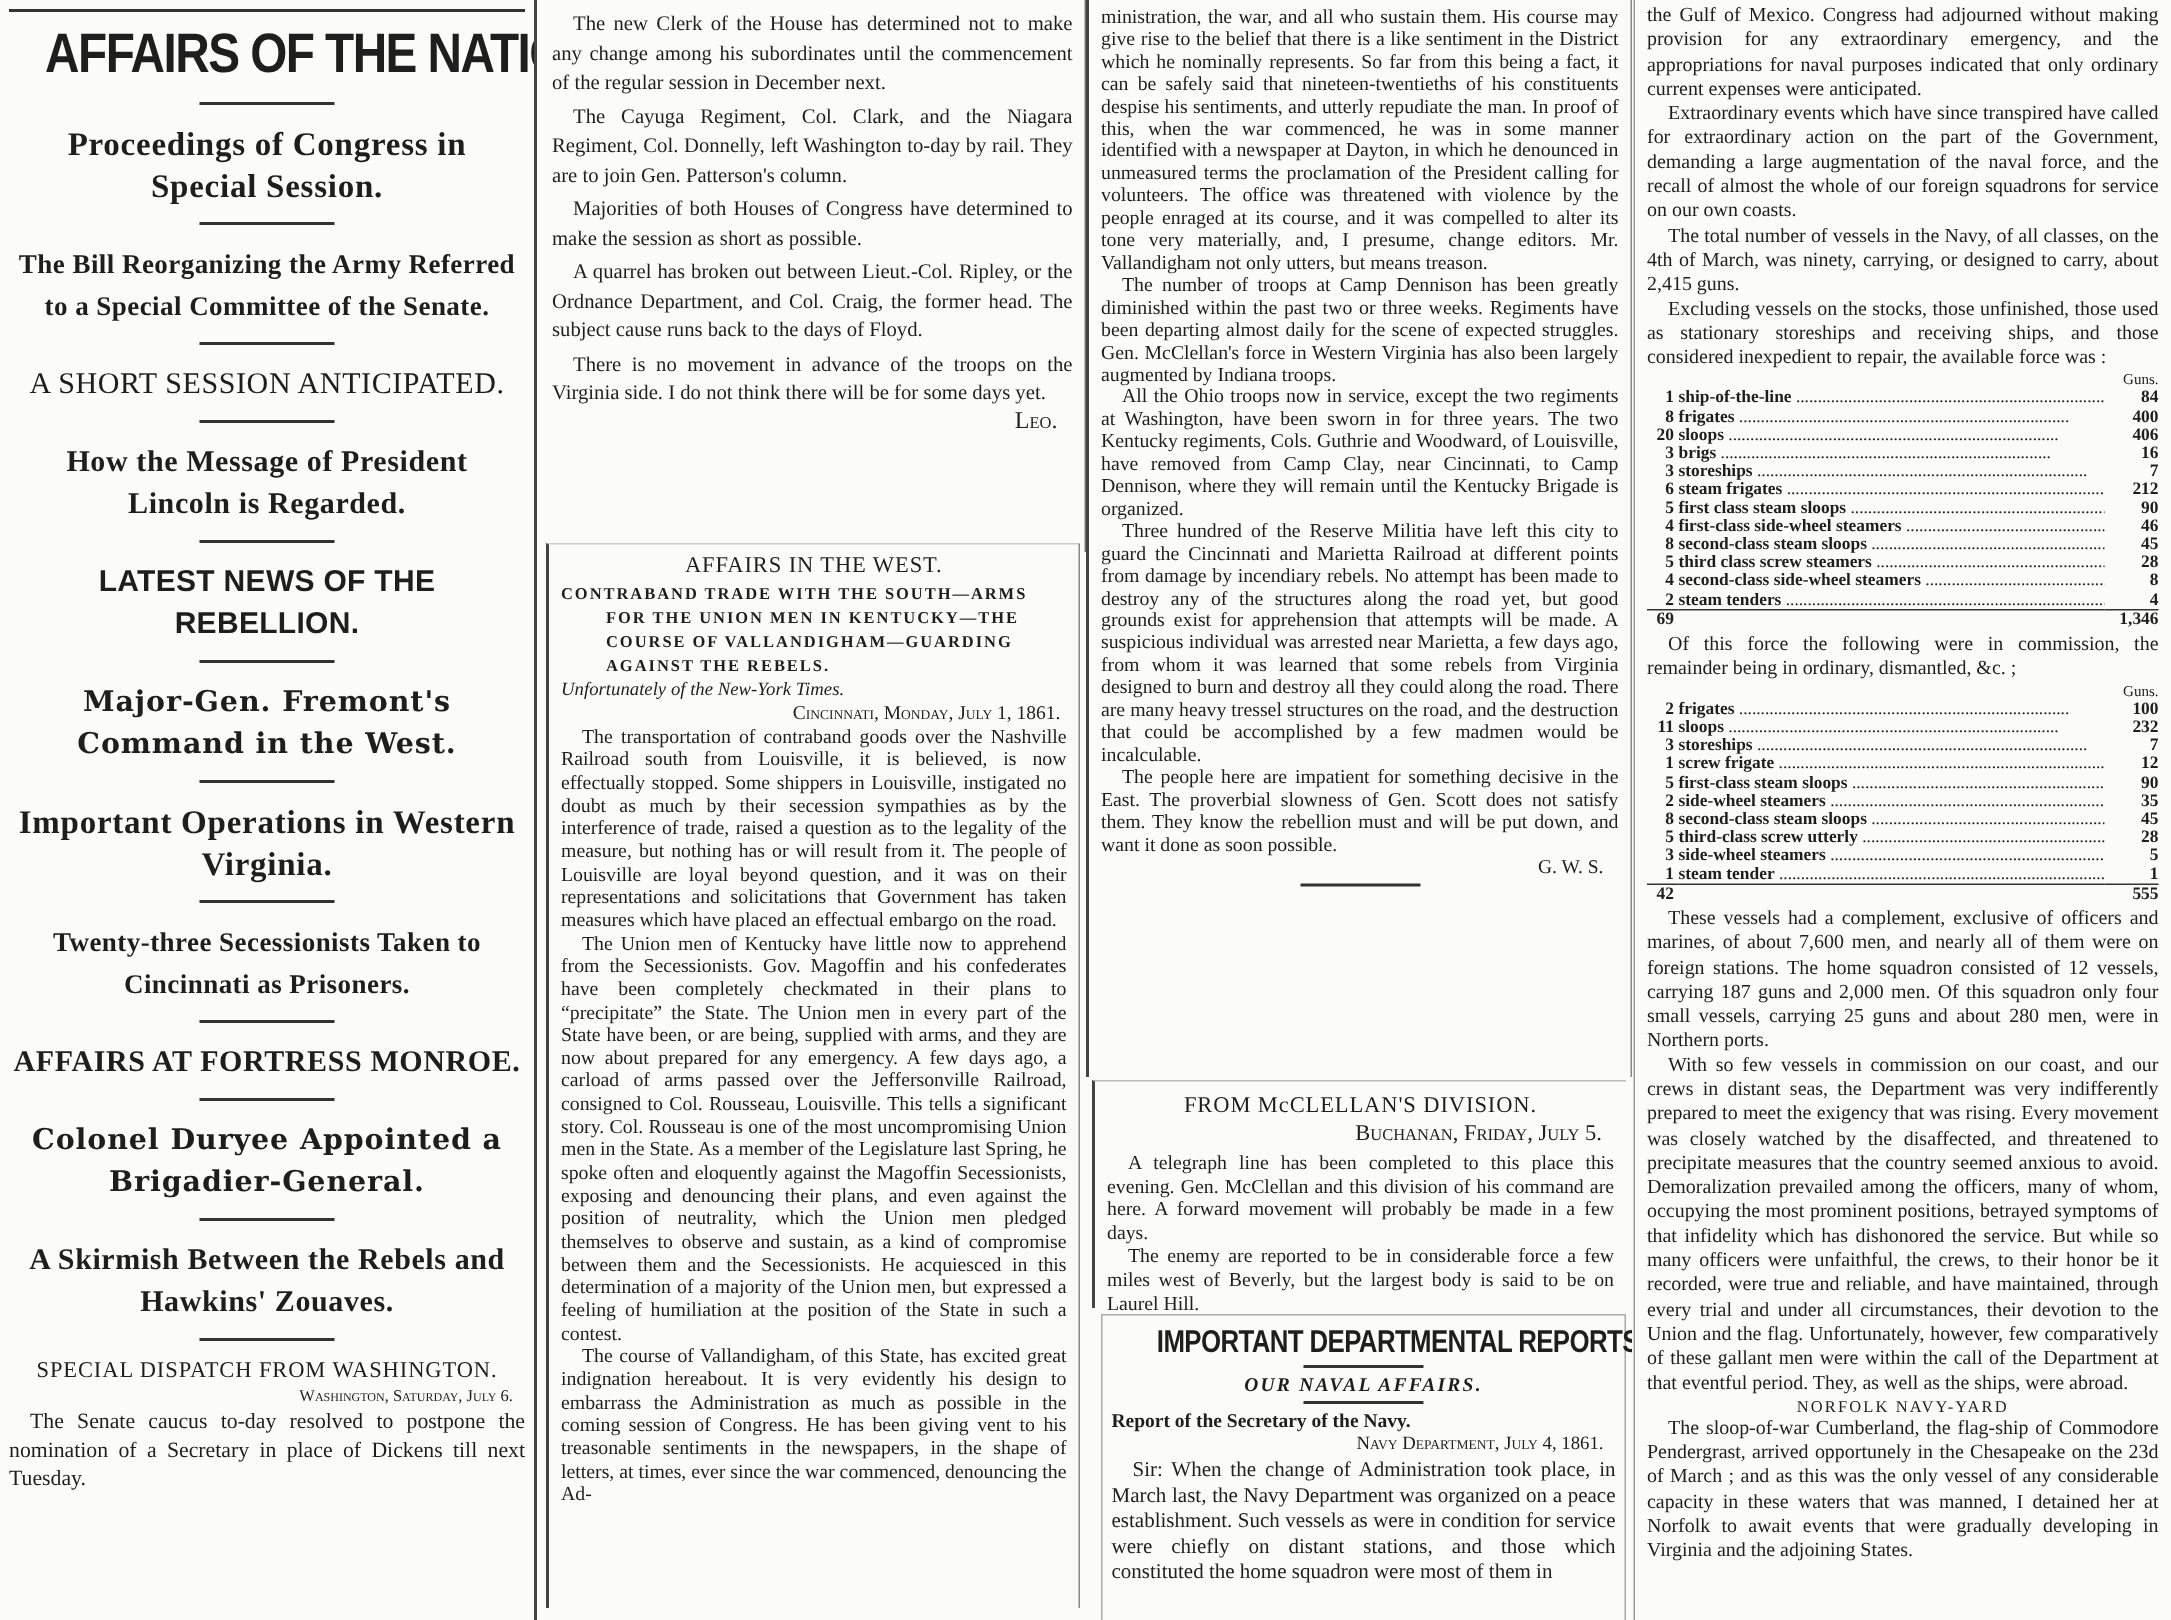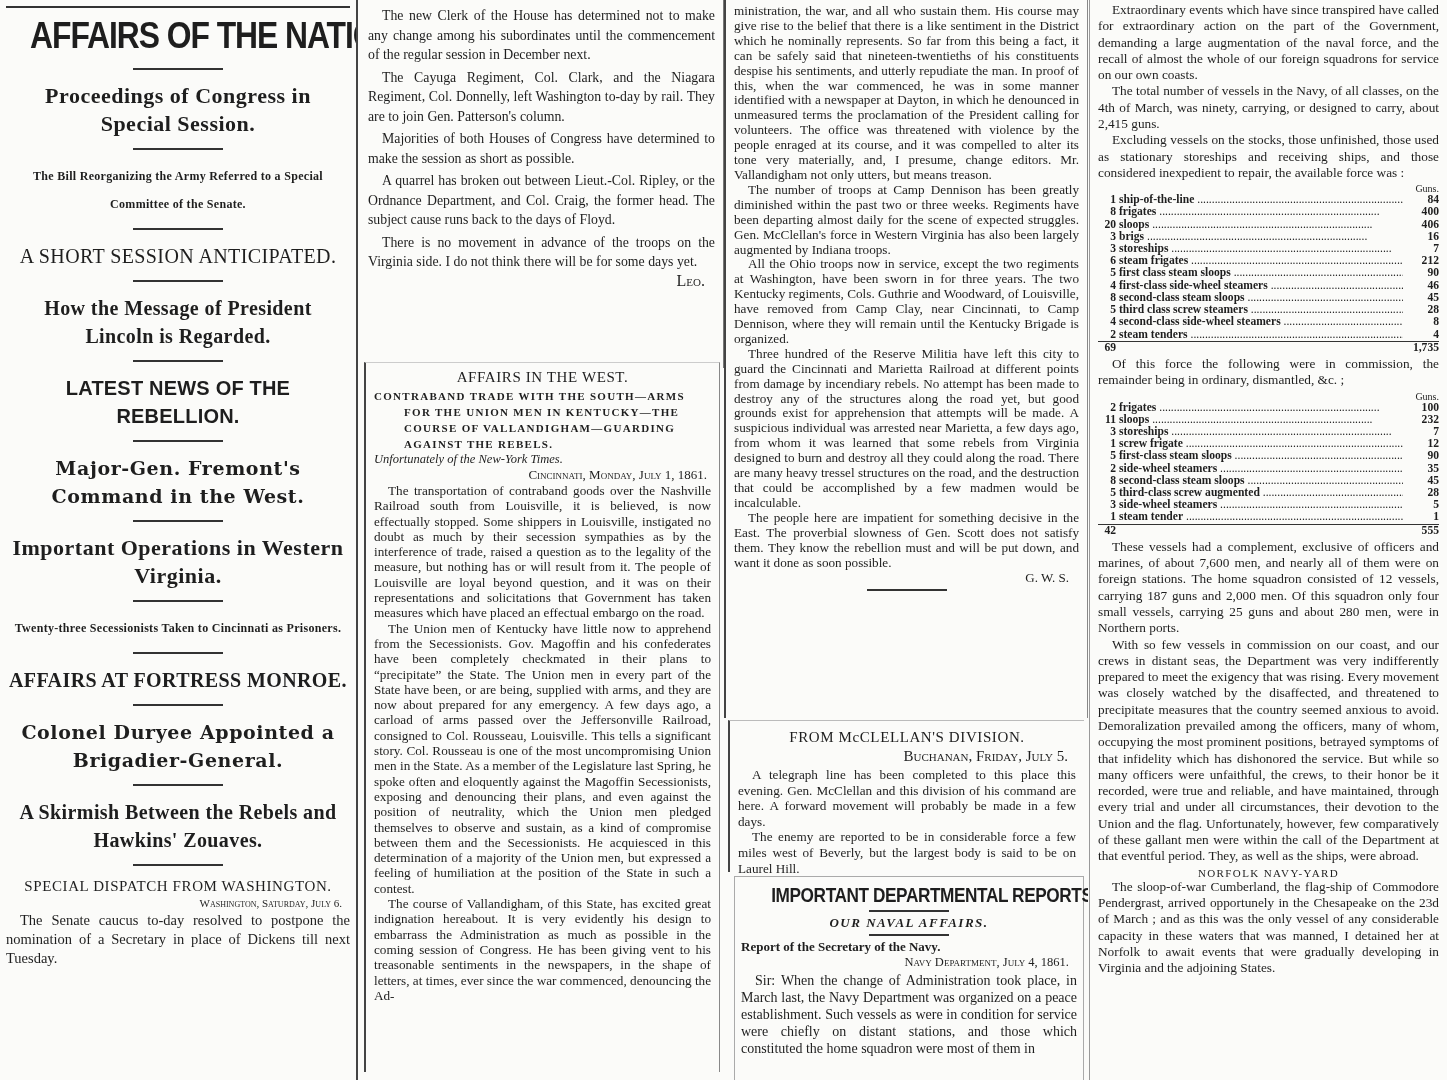--- a/index.html
+++ b/index.html
@@ -26,21 +26,21 @@
     font-family: "Liberation Sans", "DejaVu Sans", sans-serif;
     font-weight: bold; font-size: 37px; letter-spacing: -1.2px;
     text-align: center; margin: 6px 0 0 0; line-height: 44px;
     transform: scaleX(0.86); transform-origin: center; white-space: nowrap;
   }
   .deck {
     text-align: center; font-weight: bold; line-height: 28px;
     margin: 0; padding: 0 2px;
   }
   .deck.d1 { font-size: 22px; letter-spacing: 0.5px; }
-  .deck.d2 { font-size: 12px; letter-spacing: 0.3px; }
+  .deck.d2 { font-size: 18px; letter-spacing: 0.3px; }
   .deck.d3 { font-family: "Liberation Serif", serif; font-size: 20px; letter-spacing: 0.4px; font-weight: normal; }
   .deck.d3b { font-size: 20px; letter-spacing: 0.4px; }
   .deck.d4 { font-family: "Liberation Sans", sans-serif; font-size: 20px; letter-spacing: 0.2px; }
   .deck.d5 { font-size: 19px; letter-spacing: 0.6px; font-family: "DejaVu Serif", serif; }
   .short-rule {
     width: 90px; margin: 10px auto 12px auto; border-top: 2px solid #333; height: 0;
   }
   .dispatch-head {
     text-align: center; font-size: 15px; letter-spacing: 0.6px; margin: 8px 0 2px 0;
   }
@@ -161,20 +161,21 @@
       <div class="rule-thin"></div>
       <div class="naval-title">OUR NAVAL AFFAIRS.</div>
       <div class="rule-thin"></div>
       <div class="report-sub">Report of the Secretary of the Navy.</div>
       <div class="dateline caps" style="font-size:12.5px;">Navy Department, July 4, 1861.</div>
       <p class="body-text" style="font-size:14px;line-height:17px;">Sir: When the change of Administration took place, in March last, the Navy Department was organized on a peace establishment. Such vessels as were in condition for service were chiefly on distant stations, and those which constituted the home squadron were most of them in</p>
     </div>
   </div>
 
   <div class="col c4" id="col4">
+    <p class="body-text" style="text-indent:0;">the Gulf of Mexico. Congress had adjourned without making provision for any extraordinary emergency, and the appropriations for naval purposes indicated that only ordinary current expenses were anticipated.</p>
     <p class="body-text">Extraordinary events which have since transpired have called for extraordinary action on the part of the Government, demanding a large augmentation of the naval force, and the recall of almost the whole of our foreign squadrons for service on our own coasts.</p>
     <p class="body-text">The total number of vessels in the Navy, of all classes, on the 4th of March, was ninety, carrying, or designed to carry, about 2,415 guns.</p>
     <p class="body-text">Excluding vessels on the stocks, those unfinished, those used as stationary storeships and receiving ships, and those considered inexpedient to repair, the available force was :</p>
 
     <div class="gun-head">Guns.</div>
     <table class="gun-table">
       <tbody>
         <tr>
             <td class="num">1</td>
             <td class="desc">ship-of-the-line</td>
@@ -231,21 +232,21 @@
             <td class="val">8</td>
           </tr>
         <tr>
             <td class="num">2</td>
             <td class="desc">steam tenders</td>
             <td class="val">4</td>
           </tr>
         <tr class="gun-total">
             <td class="num">69</td>
             <td></td>
-            <td class="val">1,735</td>
+            <td class="val">1,346</td>
           </tr>
       </tbody>
     </table>
 
     <p class="body-text" style="margin-top:2px;">Of this force the following were in commission, the remainder being in ordinary, dismantled, &amp;c. ;</p>
 
     <div class="gun-head">Guns.</div>
     <table class="gun-table">
       <tbody>
         <tr>
@@ -278,21 +279,21 @@
             <td class="desc">side-wheel steamers</td>
             <td class="val">35</td>
           </tr>
         <tr>
             <td class="num">8</td>
             <td class="desc">second-class steam sloops</td>
             <td class="val">45</td>
           </tr>
         <tr>
             <td class="num">5</td>
-            <td class="desc">third-class screw augmented</td>
+            <td class="desc">third-class screw utterly</td>
             <td class="val">28</td>
           </tr>
         <tr>
             <td class="num">3</td>
             <td class="desc">side-wheel steamers</td>
             <td class="val">5</td>
           </tr>
         <tr>
             <td class="num">1</td>
             <td class="desc">steam tender</td>

